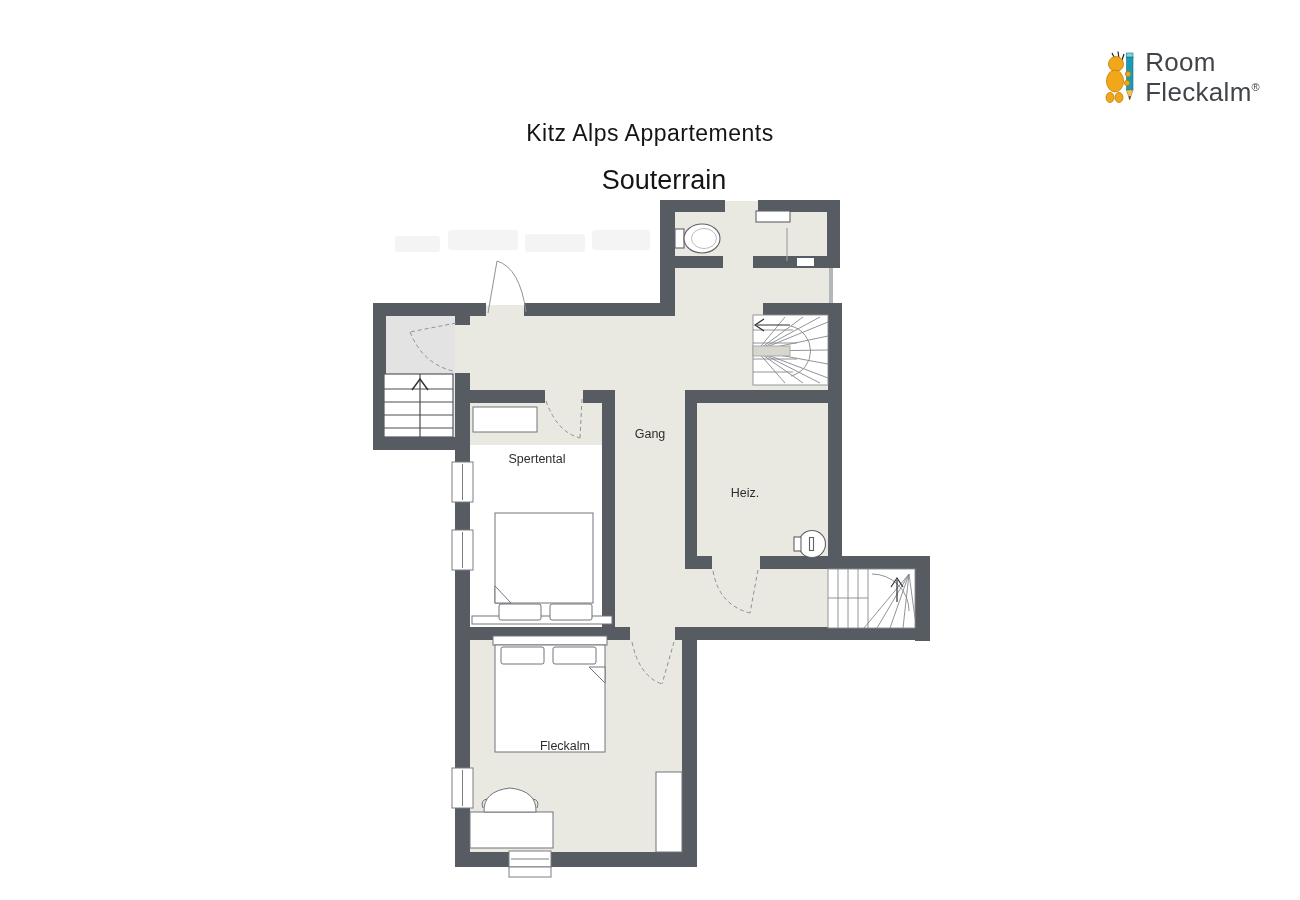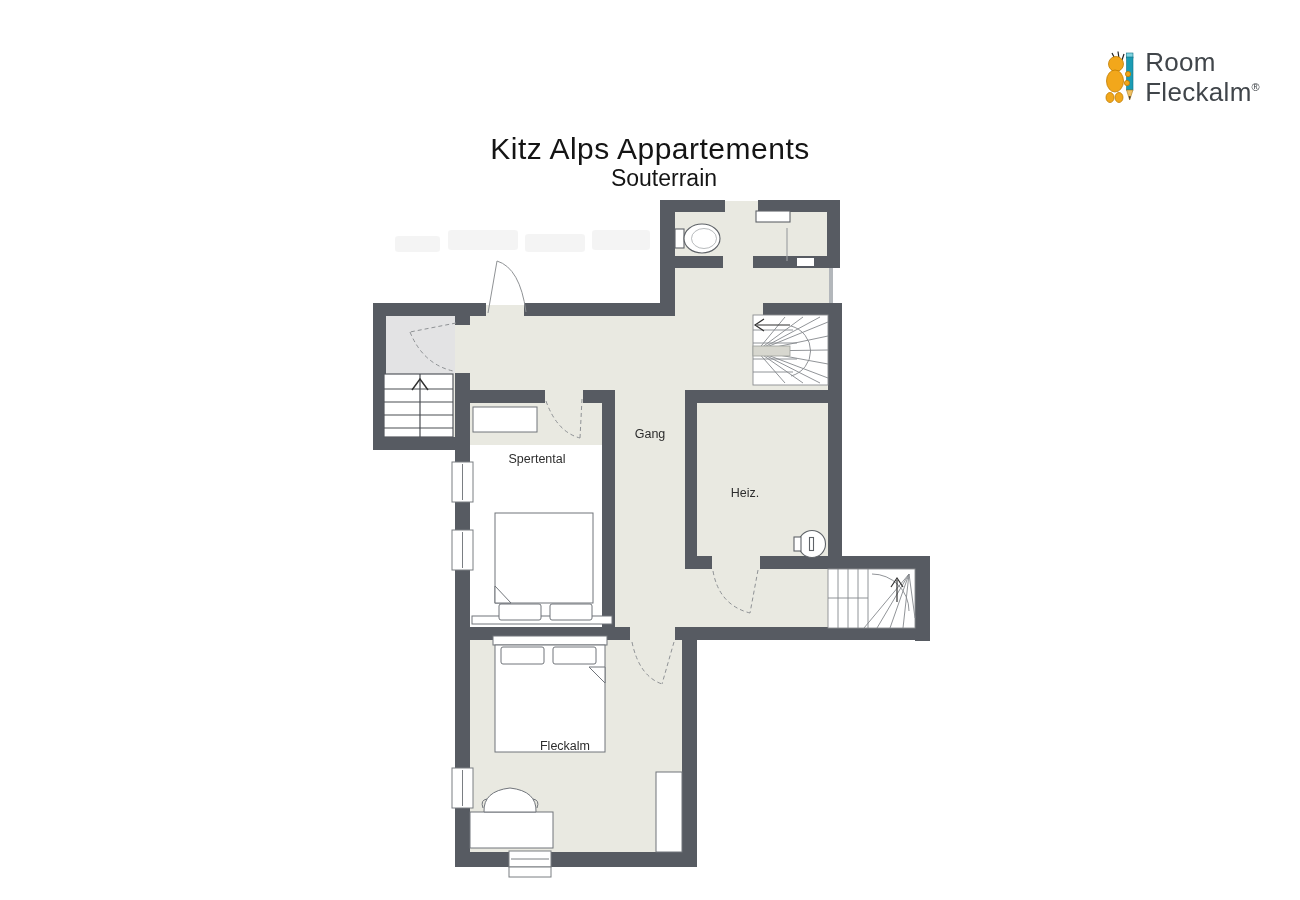--- a/index.html
+++ b/index.html
@@ -1,21 +1,21 @@
 <!DOCTYPE html>
 <html><head>
 <meta charset="utf-8">
 <style>
   html,body{margin:0;padding:0;background:#ffffff;}
   .canvas{position:relative;width:1300px;height:900px;background:#ffffff;overflow:hidden;
           font-family:"Liberation Sans", sans-serif;}
-  .title{position:absolute;top:132px;left:350px;width:600px;text-align:center;
-         font-size:30px;color:#141414;letter-spacing:0.5px;}
+  .title{position:absolute;top:120px;left:350px;width:600px;text-align:center;
+         font-size:23px;color:#141414;letter-spacing:0.5px;}
   .subtitle{position:absolute;top:165px;left:350px;width:600px;text-align:center;
-            font-size:23px;color:#141414;text-indent:28px;}
+            font-size:27px;color:#141414;text-indent:28px;}
   .logo{position:absolute;top:50px;right:40px;display:flex;align-items:flex-start;gap:7px;}
   .logo-text{color:#40454a;font-size:26px;line-height:25px;letter-spacing:0.3px;}
   .logo-text sup{font-size:11px;}
   .plan{position:absolute;left:0;top:0;}
 </style>
 </head>
 <body>
 
 <div class="canvas">
 

